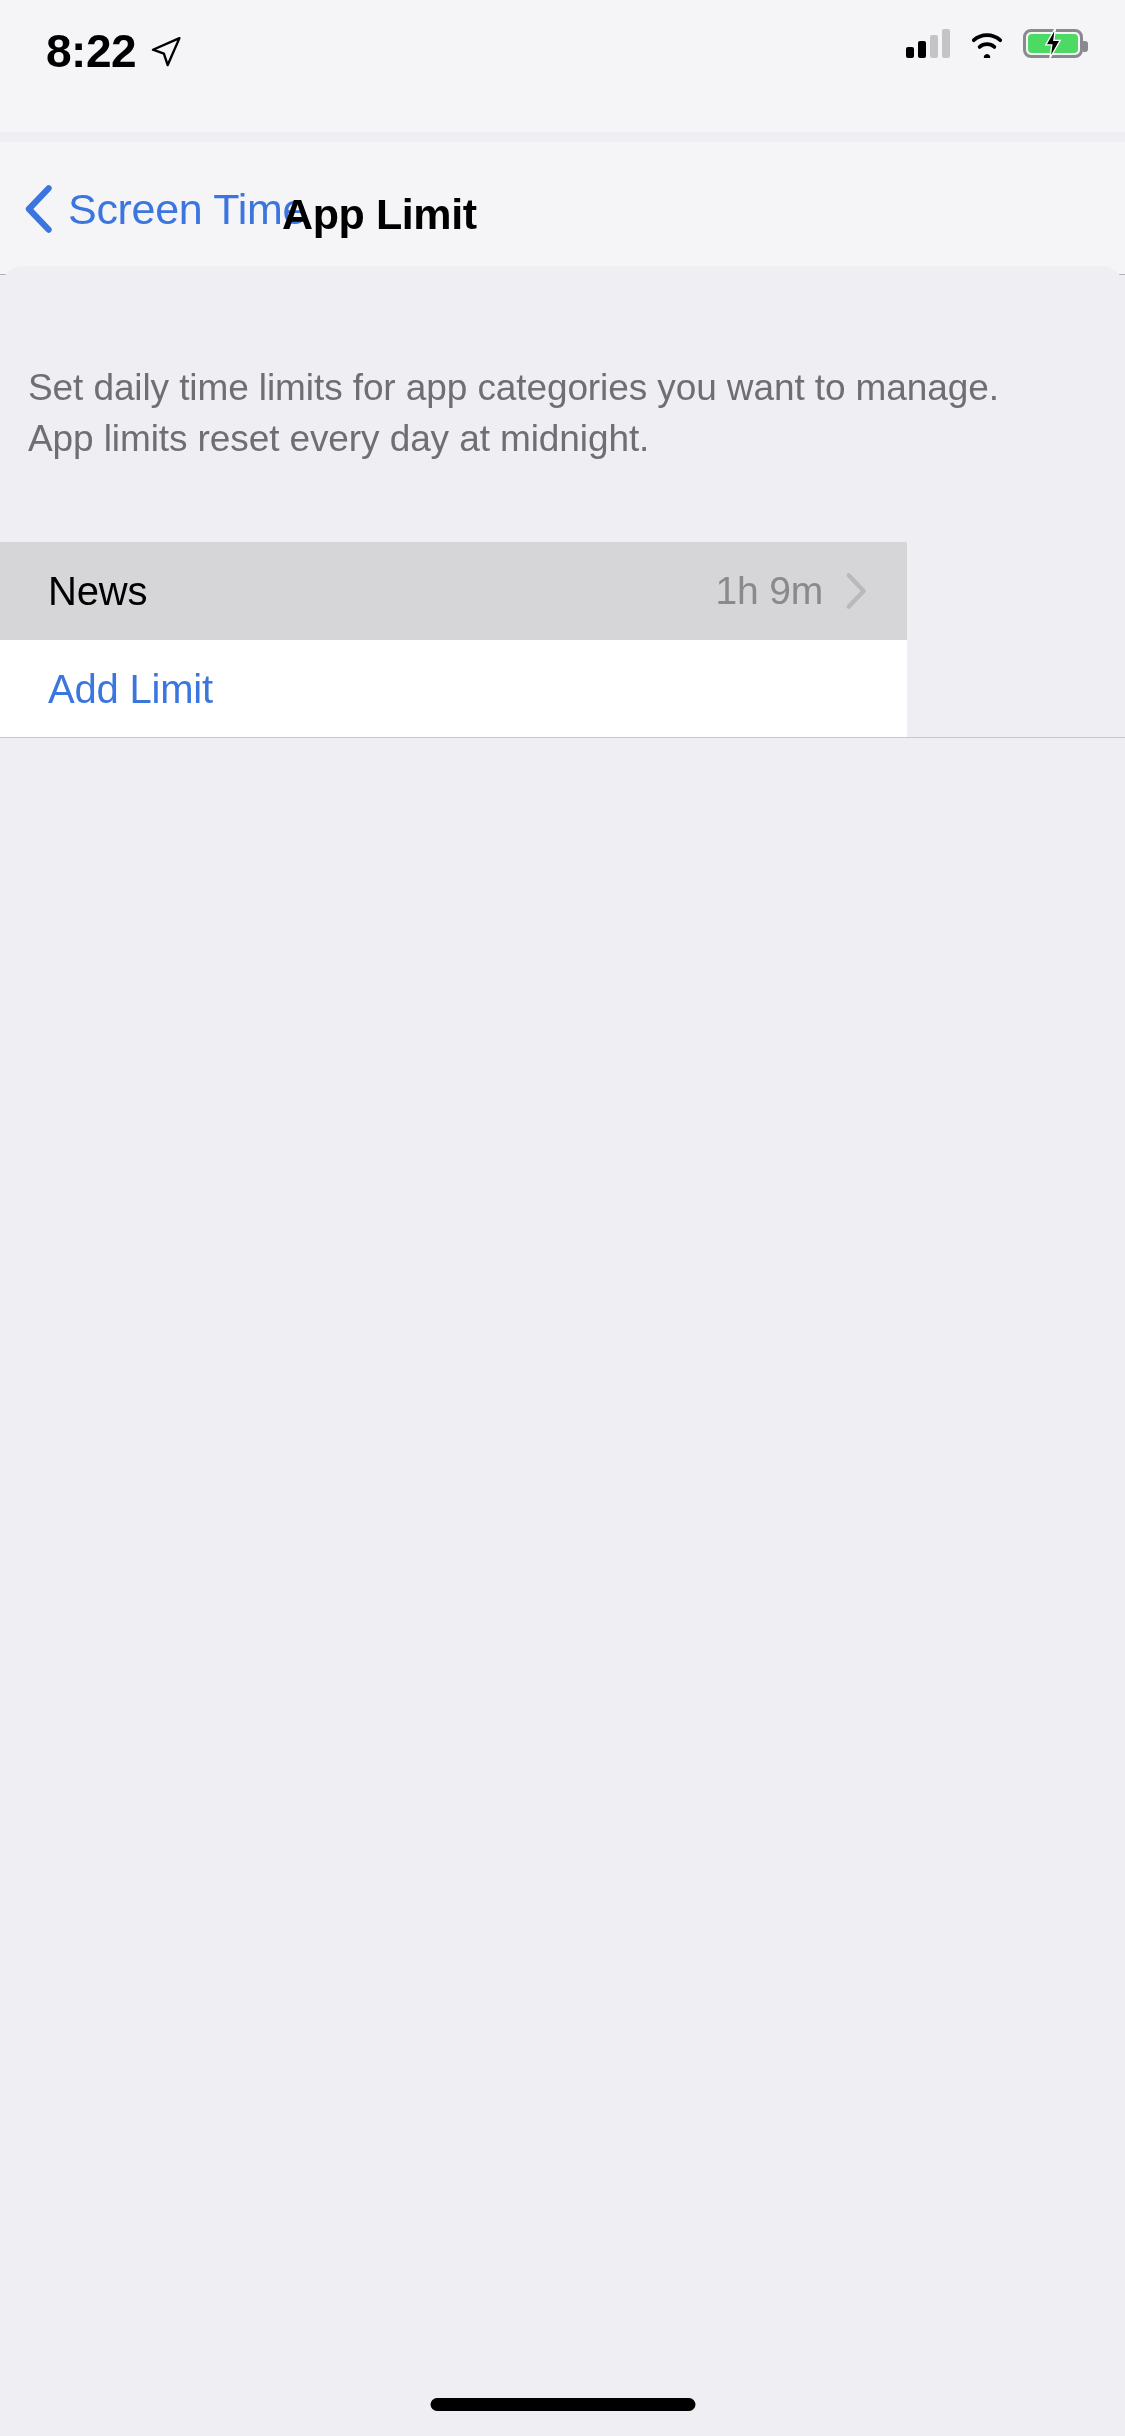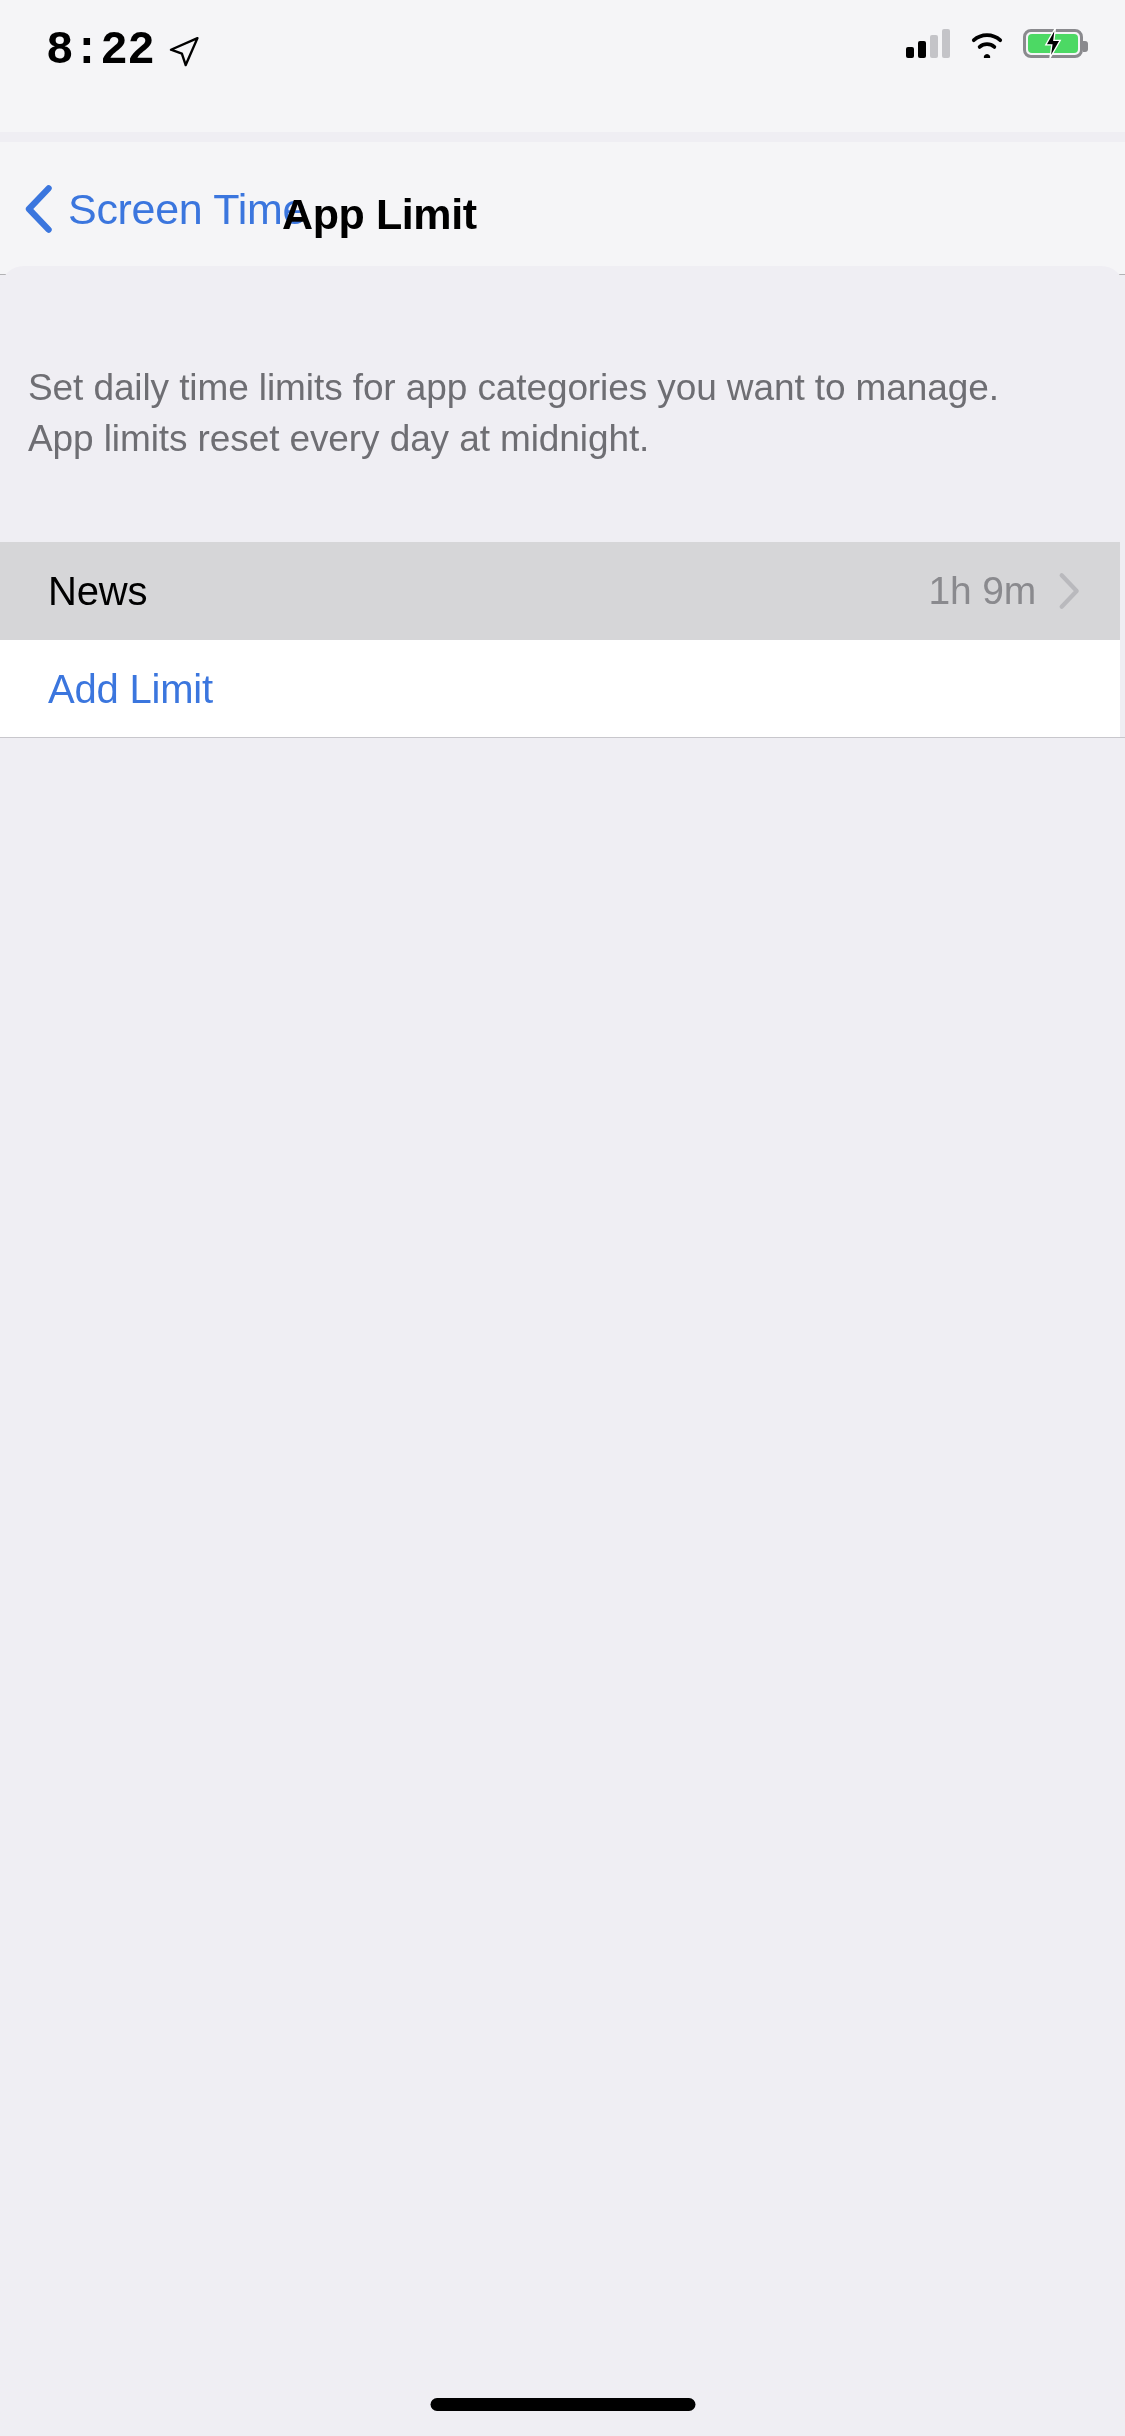--- a/index.html
+++ b/index.html
@@ -21,21 +21,21 @@
     position:absolute; top:0; left:0;
     width:1125px; height:132px;
     background:#F5F5F7;
   }
   #status-left {
     position:absolute; left:46px; top:23px;
     display:flex; align-items:center;
   }
   #status-time {
     font-size:46px; font-weight:bold; color:#000;
-    letter-spacing:-0.5px; line-height:56px;font-family:Liberation Mono, monospace;
+    letter-spacing:-0.5px; line-height:56px;
   }
   #location-arrow {
     margin-left:13px; margin-top:2px;
     width:34px; height:34px; display:block;
   }
   #status-right {
     position:absolute; right:42px; top:28px;
     display:flex; align-items:center;
   }
   .sig-bars { display:flex; align-items:flex-end; height:30px; margin-right:17px; }
@@ -96,21 +96,21 @@
     padding:96px 30px 0 28px;
     font-size:37px; line-height:51px;
     color:#6E6E73; letter-spacing:-0.1px;
     white-space:pre-line;
   }
 
   #limits-group { position:absolute; top:276px; left:0; width:1125px; }
 
   .row {
     position:relative;
-    width:1120px; height:98px;
+    width:907px; height:98px;
     display:flex; align-items:center;
     padding-left:48px; padding-right:40px;
   }
   .row.highlight { background:#D6D6D8; }
   .row.plain { background:#FFFFFF; }
   .row-sep-bottom:after {
     content:""; position:absolute; left:0; bottom:0;
     width:1125px; height:1px; background:#C8C7CC;
   }
 

